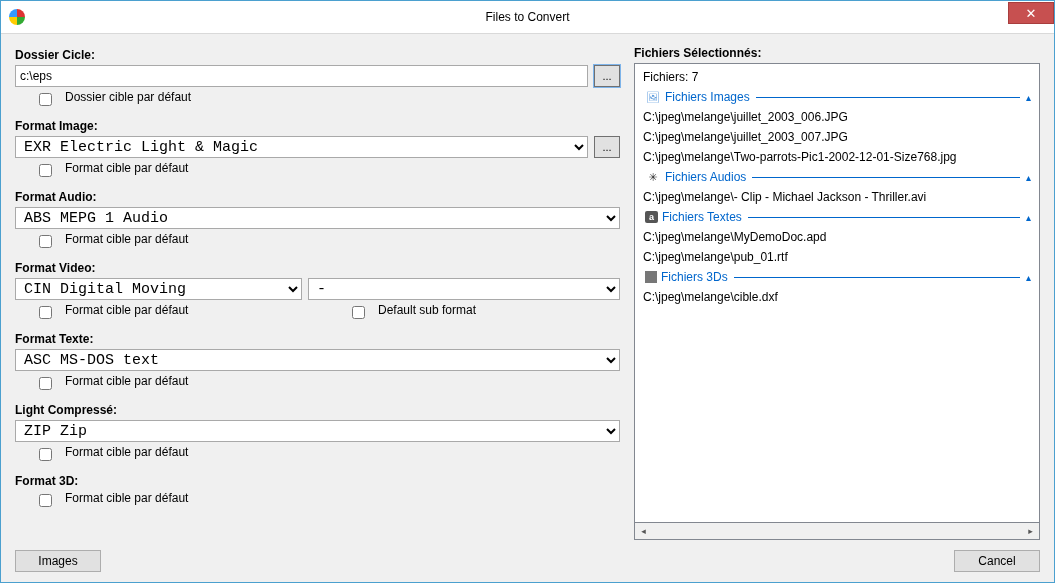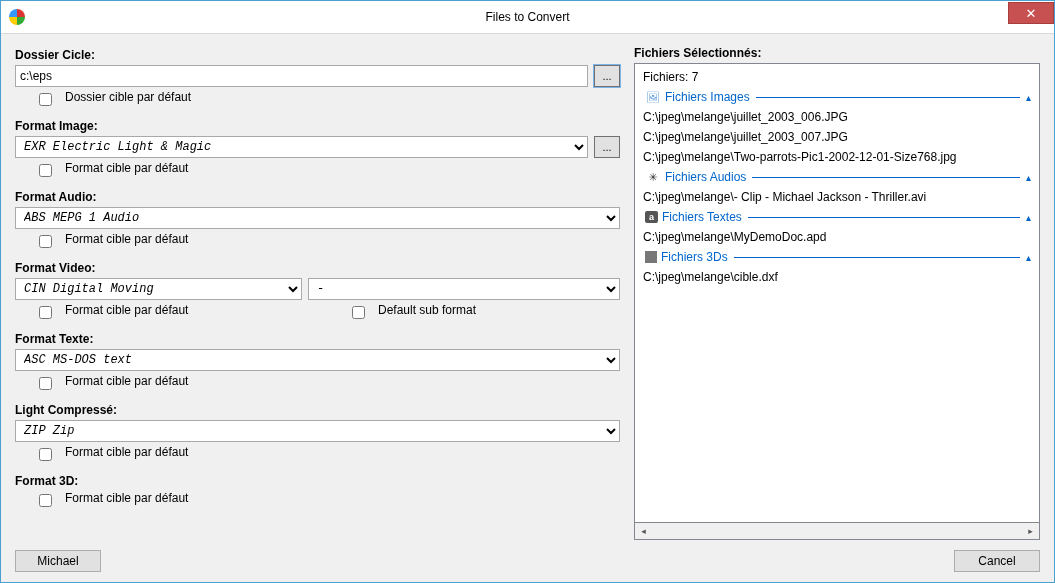--- a/index.html
+++ b/index.html
@@ -11,21 +11,21 @@
   .titlebar .close { margin-left:auto; width:46px; height:22px; background:#c75050; color:#fff; display:flex; align-items:center; justify-content:center; font-size:13px; margin-top:-8px; margin-right:0; border:1px solid #a83d3d; cursor:pointer; }
   .content { flex:1; padding:12px 14px 10px 14px; display:flex; gap:14px; overflow:hidden; }
   .left { flex:0 0 605px; display:flex; flex-direction:column; }
   .right { flex:1; display:flex; flex-direction:column; }
   .label { font-weight:700; font-size:12px; margin-top:2px; margin-bottom:3px; }
   .row { display:flex; align-items:center; gap:6px; }
   input[type=text], select {
     font-family: Liberation Sans, sans-serif; font-size:12px; height:22px; padding:1px 4px;
     border:1px solid #a9a9a9; background:#fff; color:#000;
   }
-  select.mono, input.mono { font-family: "Courier New", monospace; font-size:12px;font-style:italic; }
+  select.mono, input.mono { font-family: "Courier New", monospace; font-size:15px; }
   .btn-sm { width:26px; height:22px; border:1px solid #707070; background:#e1e1e1; cursor:pointer; display:flex; align-items:center; justify-content:center; font-size:11px; }
   .hl { box-shadow:0 0 0 1px #7eb4ea; }
   .chk { display:flex; gap:10px; margin:3px 0 6px 20px; }
   .chk input { width:13px; height:13px; }
   .panel-hdr { font-weight:700; font-size:12px; margin-bottom:3px; }
   .tree { flex:1; border:1px solid #828790; background:#fff; overflow:auto; padding:3px 4px; position:relative; }
   .tree-row { display:flex; align-items:center; height:20px; font-size:12px; white-space:nowrap; }
   .grp { color:#0066cc; font-weight:400; }
   .grp .line { flex:1; height:0; border-top:1px solid #0066cc; margin:0 6px 0 6px; }
   .grp .chev { color:#0066cc; font-size:10px; margin-right:4px; cursor:pointer; }
@@ -178,35 +178,36 @@
         </div>
         <div class="tree-row pad2">C:\jpeg\melange\- Clip - Michael Jackson - Thriller.avi</div>
 
         <div class="tree-row grp">
           <span class="ico txt">a</span>
           <span>Fichiers Textes</span>
           <span class="line"></span>
           <span class="chev">▴</span>
         </div>
         <div class="tree-row pad2">C:\jpeg\melange\MyDemoDoc.apd</div>
+        <div class="tree-row pad2">C:\jpeg\melange\pub_01.rtf</div>
 
         <div class="tree-row grp">
           <span class="ico d3"></span>
           <span>Fichiers 3Ds</span>
           <span class="line"></span>
           <span class="chev">▴</span>
         </div>
         <div class="tree-row pad2">C:\jpeg\melange\cible.dxf</div>
       </div>
       <div class="hscroll">
         <div class="arrow">◂</div>
         <div class="track"></div>
         <div class="arrow">▸</div>
       </div>
     </div>
   </div>
 
   <div class="footer">
-    <button class="button">Michael</button>
+    <button class="button">Images</button>
     <div class="spacer"></div>
     <button class="button">Cancel</button>
   </div>
 </div>
 
 </body></html>

